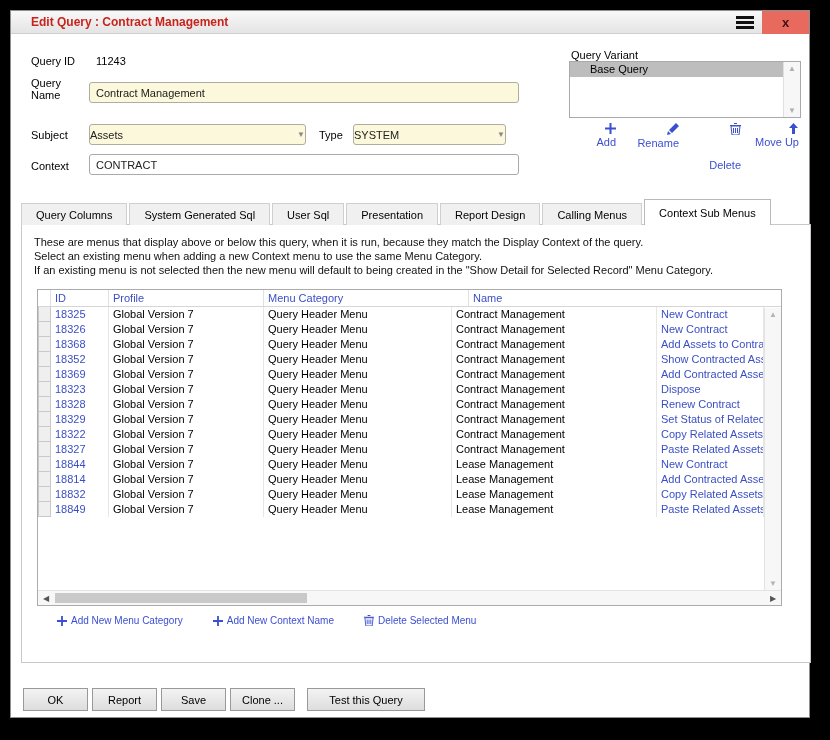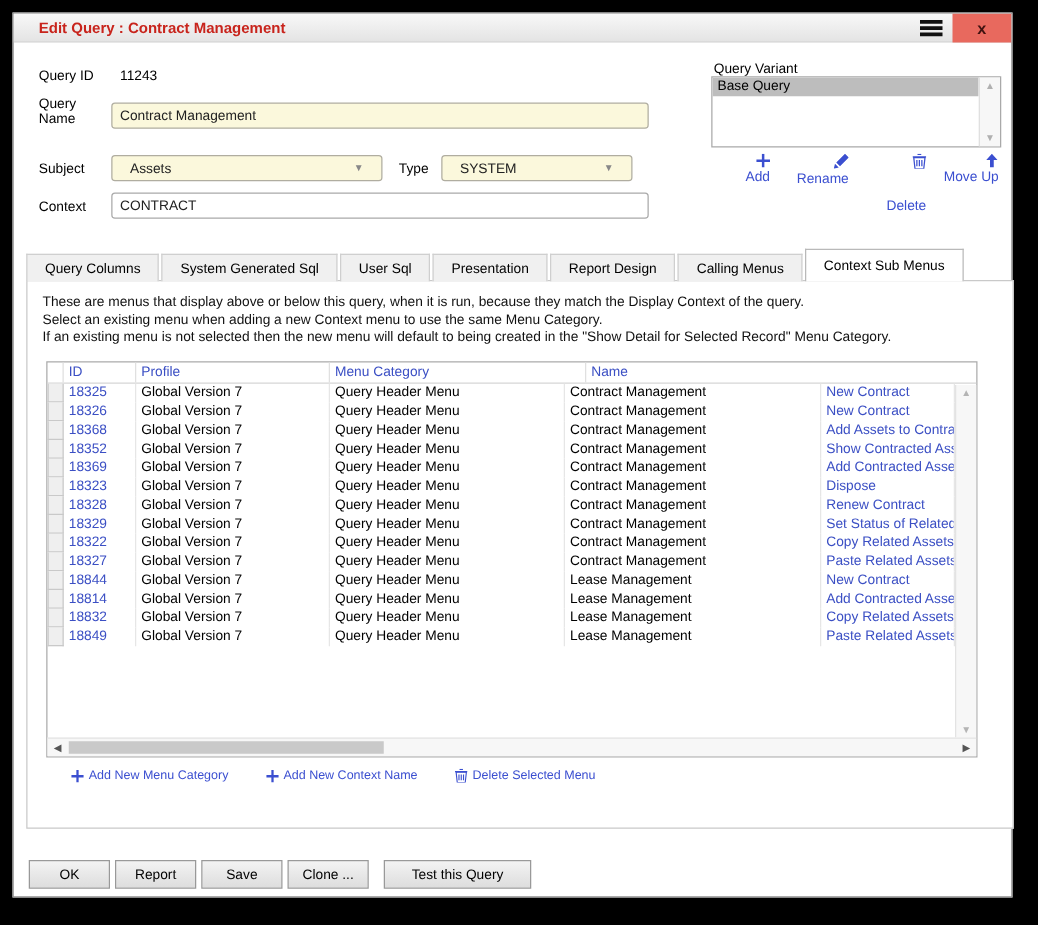--- a/index.html
+++ b/index.html
@@ -21,28 +21,28 @@
 
   
   .lbl { position: absolute; font-size: 11px; color: #000; }
   .val { position: absolute; font-size: 11px; color: #000; }
   .input { position: absolute; font-size: 11px; padding: 0 6px; border: 1px solid #b0ada0;
            border-radius: 3px; height: 21px; outline: none; color: #222; }
   .yellow { background: #fbf8dc; }
   .white  { background: #fff; border-color: #a9a9a9; }
   .dropdown { position: absolute; height: 21px; background: #fbf8dc; border: 1px solid #b0ada0;
               border-radius: 3px; display: flex; align-items: center; font-size: 11px;
-              padding: 0 14px; color: #222; cursor: pointer; justify-content: center; }
+              padding: 0 0; color: #222; cursor: pointer; justify-content: center; }
   .dropdown .caret { margin-left: auto; font-size: 8px; color: #888; }
 
   
   .listbox { position: absolute; left: 558px; top: 50px; width: 232px; height: 57px;
              border: 1px solid #a9a9a9; background: #fff; display: flex; }
   .listbox .items { flex: 1; overflow: hidden; }
-  .list-item.selected { background: #bdbdbd; font-size: 11px; padding: 1px 4px; height: 15px; }
+  .list-item.selected { background: #bdbdbd; font-size: 11px; padding: 1px 20px; height: 15px; }
   .vscroll2 { width: 17px; border-left: 1px solid #e0e0e0; background: #f7f7f7; position: relative; }
   .vscroll2 .up, .vscroll2 .down { position: absolute; left: 0; width: 100%; text-align: center;
              font-size: 8px; color: #b0b0b0; cursor: pointer; }
   .vscroll2 .up { top: 2px; } .vscroll2 .down { bottom: 2px; }
 
   .variant-actions { position: absolute; left: 560px; top: 112px; display: flex; }
   .vaction { display: flex; flex-direction: column; align-items: flex-end; gap: 2px;
              color: #3b4fd0; font-size: 11px; cursor: pointer; }
   .vaction svg { display: block; }
   .va-add { width: 45px; } .va-rename { width: 63px; } .va-delete { width: 62px; gap: 24px; } .va-moveup { width: 58px; }

